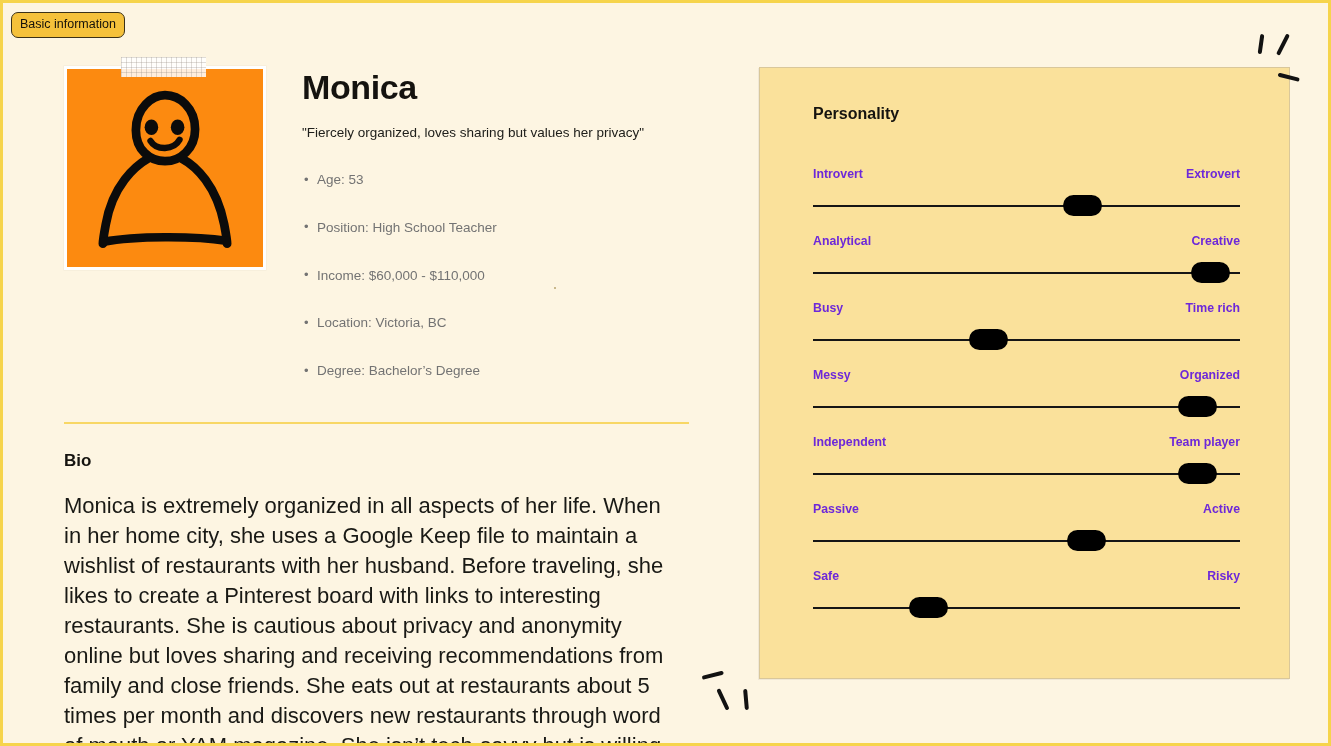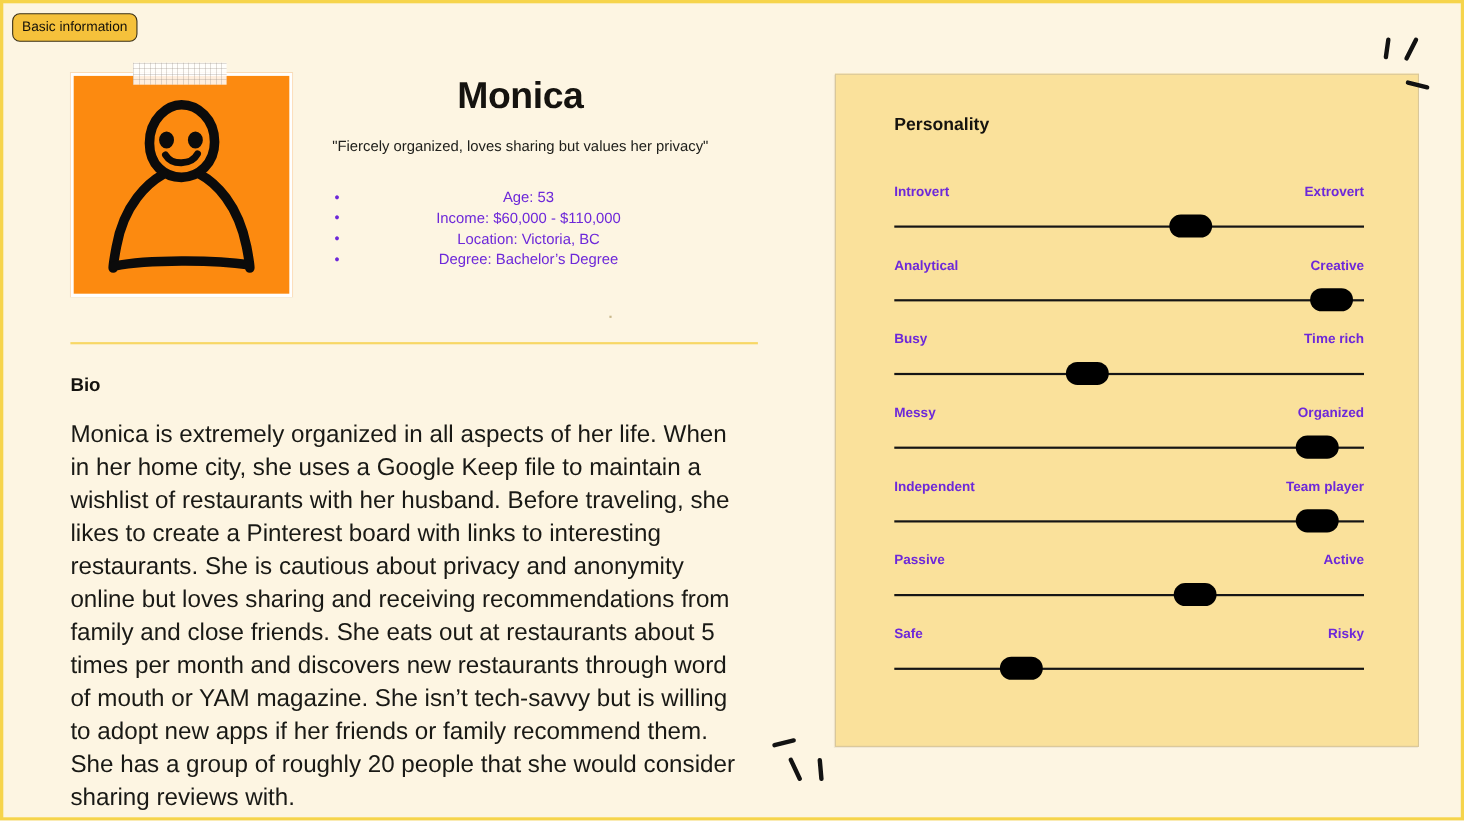--- a/index.html
+++ b/index.html
@@ -92,21 +92,20 @@
     background:
       repeating-linear-gradient(to right, rgba(150,140,130,0.30) 0 1px, transparent 1px 5px),
       repeating-linear-gradient(to bottom, rgba(150,140,130,0.30) 0 1px, transparent 1px 5px),
       rgba(255,255,255,0.86);
     z-index: 5;
   }
 
   #identity {
     margin-left: 36px;
     padding-top: 4px;
-    text-align: center;
   }
 
   #person-name {
     font-size: 34px;
     font-weight: 700;
     letter-spacing: -0.4px;
     line-height: 1.05;
     color: #15130f;
   }
 
@@ -119,21 +118,22 @@
 
   #attr-list {
     margin-top: 30px;
     list-style: none;
   }
   #attr-list li {
     position: relative;
     font-size: 13.5px;
     line-height: 18.7px;
     padding-left: 15px;
-    color: #6d28d9;
+    color: #737373;
+    margin-top: 29px;
   }
   #attr-list li::before {
     content: "•";
     position: absolute;
     left: 2px;
     top: -0.5px;
     font-size: 13px;
   }
 
   #divider {
@@ -274,20 +274,21 @@
           </svg>
         </div>
         <div id="photo-tape"></div>
       </div>
 
       <div id="identity">
         <div id="person-name">Monica</div>
         <div id="person-quote">"Fiercely organized, loves sharing but values her privacy"</div>
         <ul id="attr-list">
             <li>Age: 53</li>
+            <li>Position: High School Teacher</li>
             <li>Income: $60,000 - $110,000</li>
             <li>Location: Victoria, BC</li>
             <li>Degree: Bachelor’s Degree</li>
           </ul>
       </div>
 
     </div>
 
     <div id="divider"></div>
 

